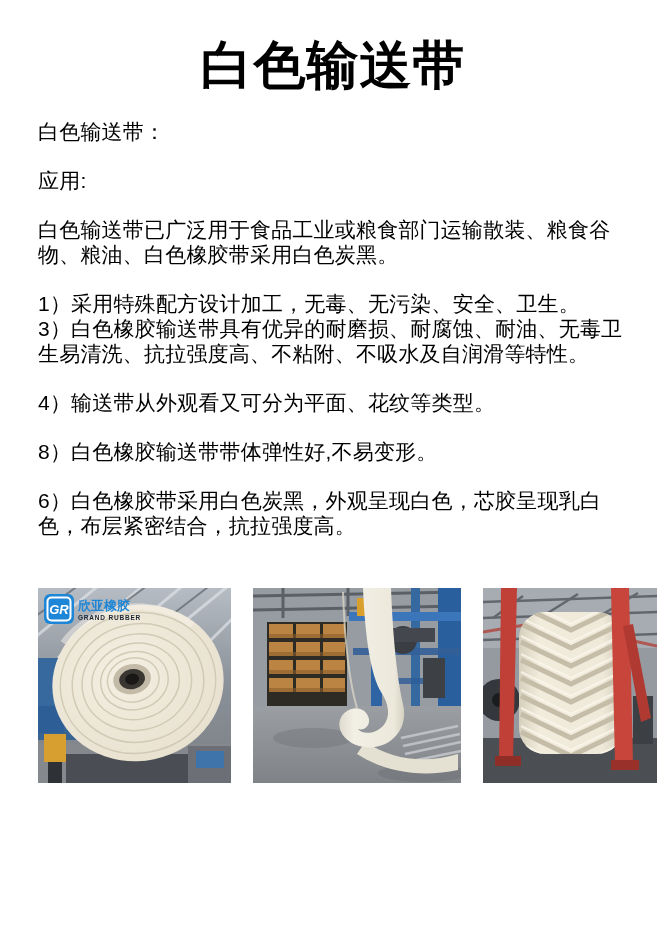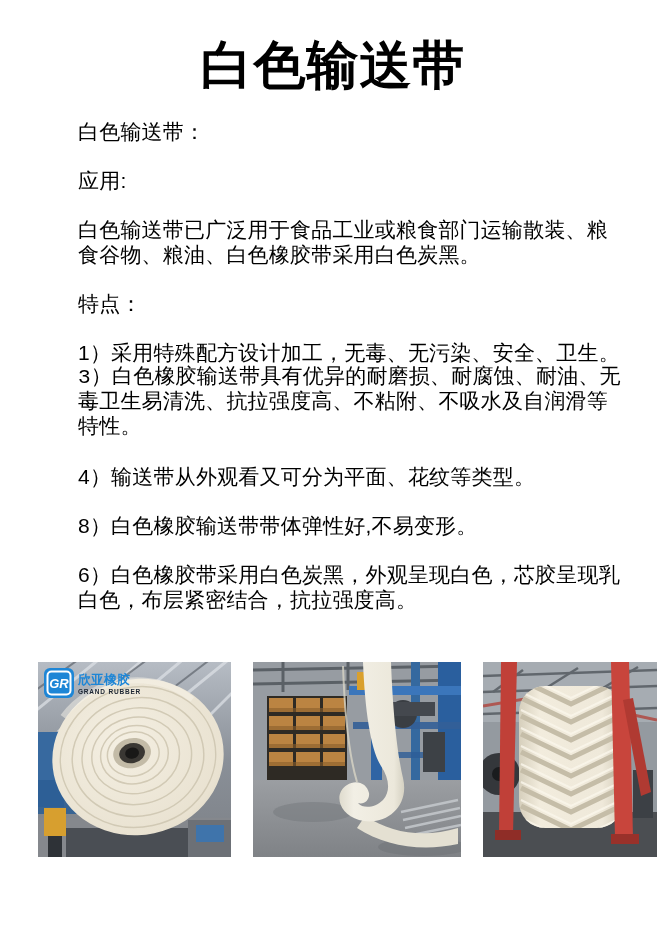--- a/index.html
+++ b/index.html
@@ -5,39 +5,38 @@
   html,body{margin:0;padding:0;}
   body{
     width:666px;height:930px;background:#ffffff;color:#000000;
     font-family:"Liberation Sans","DejaVu Sans",sans-serif;
     overflow:hidden;position:relative;
   }
   .page-title{
     margin:35px 0 0;text-align:center;
     font-size:52px;line-height:60px;font-weight:700;letter-spacing:1px;color:#000;
   }
-  .content{padding:0 38px;margin-left:40px;}
+  .content{padding:0 38px;}
   .content p{
     margin:24px 0 0;font-size:21px;line-height:25px;letter-spacing:0.2px;
     word-break:break-all;
   }
-  .content p.tight{margin-top:0;font-family:Liberation Mono, monospace;}
+  .content p.tight{margin-top:0;}
   .photos{display:flex;gap:22px;margin:50px 0 0 38px;}
   .photo{display:block;flex:0 0 auto;}
 </style>
 </head>
 <body>
 
 <h1 class="page-title">白色输送带</h1>
 
 <div class="content">
   <p>白色输送带：</p>
   <p>应用:</p>
   <p>白色输送带已广泛用于食品工业或粮食部门运输散装、粮食谷物、粮油、白色橡胶带采用白色炭黑。</p>
-  <p>特点：</p>
   <p>1）采用特殊配方设计加工，无毒、无污染、安全、卫生。</p>
   <p class="tight">3）白色橡胶输送带具有优异的耐磨损、耐腐蚀、耐油、无毒卫生易清洗、抗拉强度高、不粘附、不吸水及自润滑等特性。</p>
   <p>4）输送带从外观看又可分为平面、花纹等类型。</p>
   <p>8）白色橡胶输送带带体弹性好,不易变形。</p>
   <p>6）白色橡胶带采用白色炭黑，外观呈现白色，芯胶呈现乳白色，布层紧密结合，抗拉强度高。</p>
 </div>
 
 <div class="photos">
 
   <svg class="photo" width="193" height="195" viewBox="0 0 193 195">

